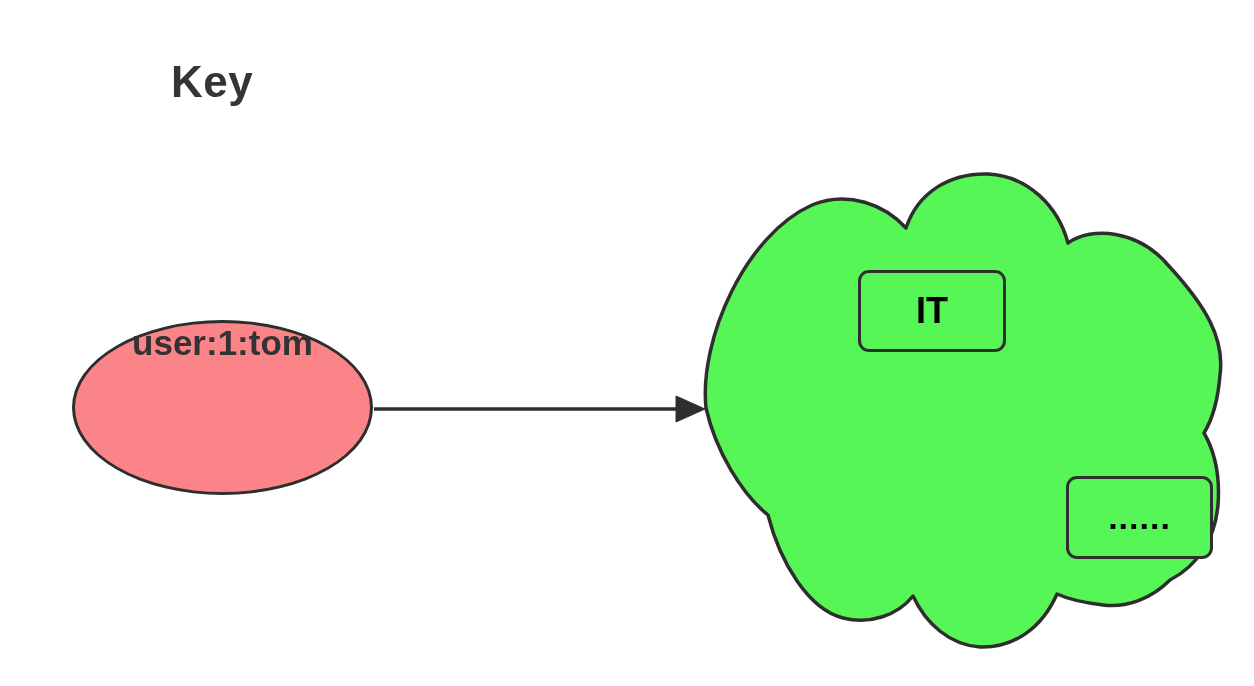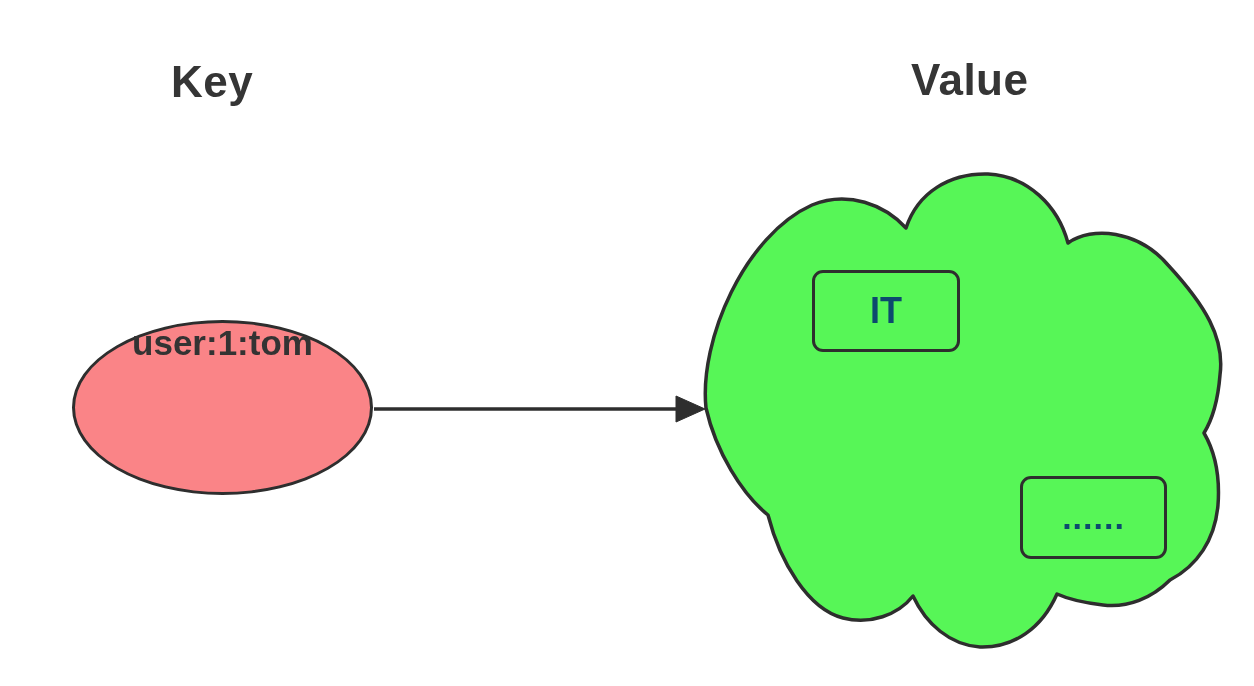--- a/index.html
+++ b/index.html
@@ -78,22 +78,23 @@
   .value-box {
     position: absolute;
     background: var(--value-fill);
     border: 3.5px solid var(--stroke);
     border-radius: 11px;
     display: flex;
     align-items: center;
     justify-content: center;
     font-size: 36px;
     font-weight: 700;
-    color: #0c4a6e;
+    color: #000000;
     white-space: nowrap;
+    margin-left: 46px;
   }
   .box-it    { left: 812px;  top: 270px; width: 148px; height: 82px; }
   .box-music { left: 1032px; top: 335px; width: 146px; height: 83px; }
   .box-sport { left: 827px;  top: 438px; width: 149px; height: 83px; }
   .box-more  { left: 1020px; top: 476px; width: 147px; height: 83px; font-size: 34px; letter-spacing: 1px; }
 </style>
 </head>
 <body>
 
 <div class="canvas">
@@ -118,21 +119,20 @@
       C 898 615, 870 625, 843 618
       C 808 609, 780 562, 768 515
       C 742 494, 716 452, 706 408
       Z"></path>
 
     <line class="arrow-line" x1="374" y1="409" x2="678" y2="409"></line>
     <polygon class="arrow-head" points="705,409 676,396 676,422"></polygon>
   </svg>
 
   <div class="col-title title-key">Key</div>
-  <div class="col-title title-value">Value</div>
 
   <div class="key-ellipse">
     <span class="node-label">user:1:tom</span>
   </div>
 
   <div class="value-box box-it">
     <span>IT</span>
   </div>
   <div class="value-box box-more">
     <span>......</span>

